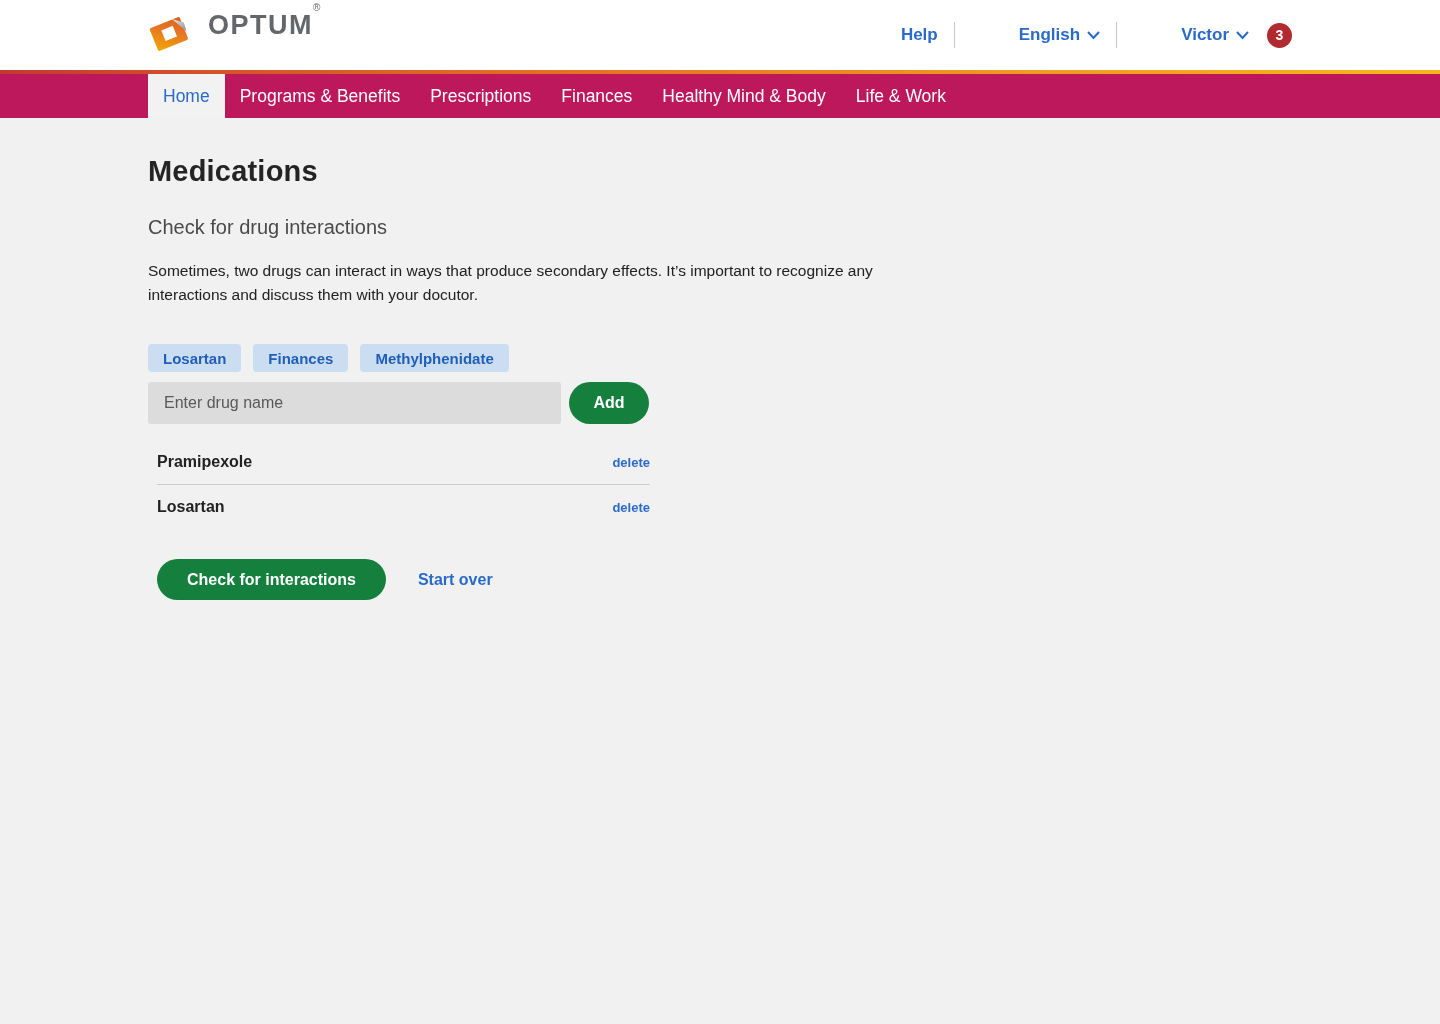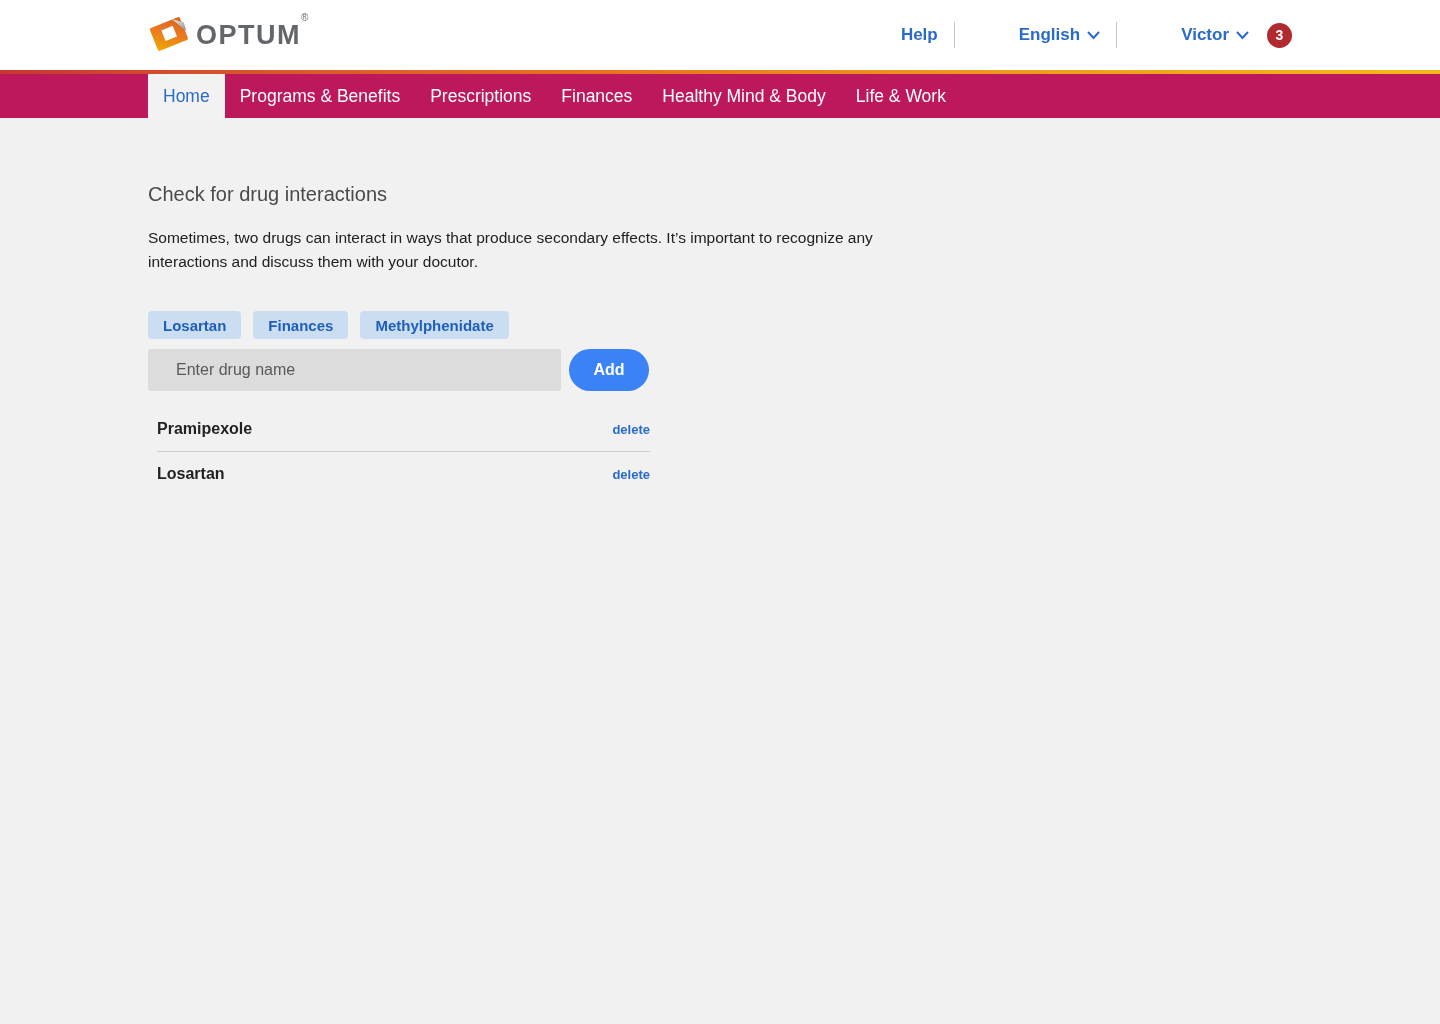--- a/index.html
+++ b/index.html
@@ -12,21 +12,21 @@
 
   
   .top-header {
     height: 70px;
     background: #ffffff;
     display: flex;
     align-items: center;
     justify-content: space-between;
     padding: 0 148px;
   }
-  .brand { display: flex; align-items: center; gap: 6px; }
+  .brand { display: flex; align-items: flex-start; gap: 18px; }
   .brand-word {
     font-size: 27px;
     font-weight: bold;
     letter-spacing: 1.5px;
     color: #63666a;
     line-height: 1;
   }
   .brand-reg {
     font-size: 10px;
     color: #63666a;
@@ -129,30 +129,30 @@
     align-items: center;
   }
 
   .input-row { margin-top: 10px; display: flex; align-items: center; gap: 8px; }
   .drug-input {
     width: 413px;
     height: 42px;
     background: #dcdcdc;
     border: none;
     border-radius: 3px;
-    padding: 0 28px;
+    padding: 0 16px;
     font-family: "Liberation Sans", sans-serif;
     font-size: 16px;
     color: #333333;
     outline: none;
   }
   .drug-input::placeholder { color: #595959; opacity: 1; }
   .btn-pill {
     border: none;
-    background: #3b82f6;
+    background: #15803d;
     color: #ffffff;
     font-family: "Liberation Sans", sans-serif;
     font-weight: bold;
     border-radius: 21px;
     cursor: pointer;
   }
   .add-btn { width: 80px; height: 42px; font-size: 16px; }
 
   .drug-list { margin-top: 16px; margin-left: 9px; width: 493px; }
   .drug-row {
@@ -241,20 +241,21 @@
 <nav class="primary-nav">
   <a class="nav-tab active">Home</a>
   <a class="nav-tab">Programs &amp; Benefits</a>
   <a class="nav-tab">Prescriptions</a>
   <a class="nav-tab">Finances</a>
   <a class="nav-tab">Healthy Mind &amp; Body</a>
   <a class="nav-tab">Life &amp; Work</a>
 </nav>
 
 <main class="main">
+  <h1 class="page-title">Medications</h1>
   <h2 class="page-subtitle">Check for drug interactions</h2>
   <p class="page-desc">Sometimes, two drugs can interact in ways that produce secondary effects. It’s important to recognize any interactions and discuss them with your docutor.</p>
 
   <div class="chips">
     <button class="chip">Losartan</button>
     <button class="chip">Finances</button>
     <button class="chip">Methylphenidate</button>
   </div>
 
   <div class="input-row">
@@ -267,13 +268,17 @@
       <span class="drug-name">Pramipexole</span>
       <a class="delete-link">delete</a>
     </div>
     <div class="row-divider"></div>
     <div class="drug-row">
       <span class="drug-name">Losartan</span>
       <a class="delete-link">delete</a>
     </div>
   </div>
 
+  <div class="actions-row">
+    <button class="btn-pill check-btn">Check for interactions</button>
+    <a class="start-over">Start over</a>
+  </div>
 </main>
 
 </body></html>

